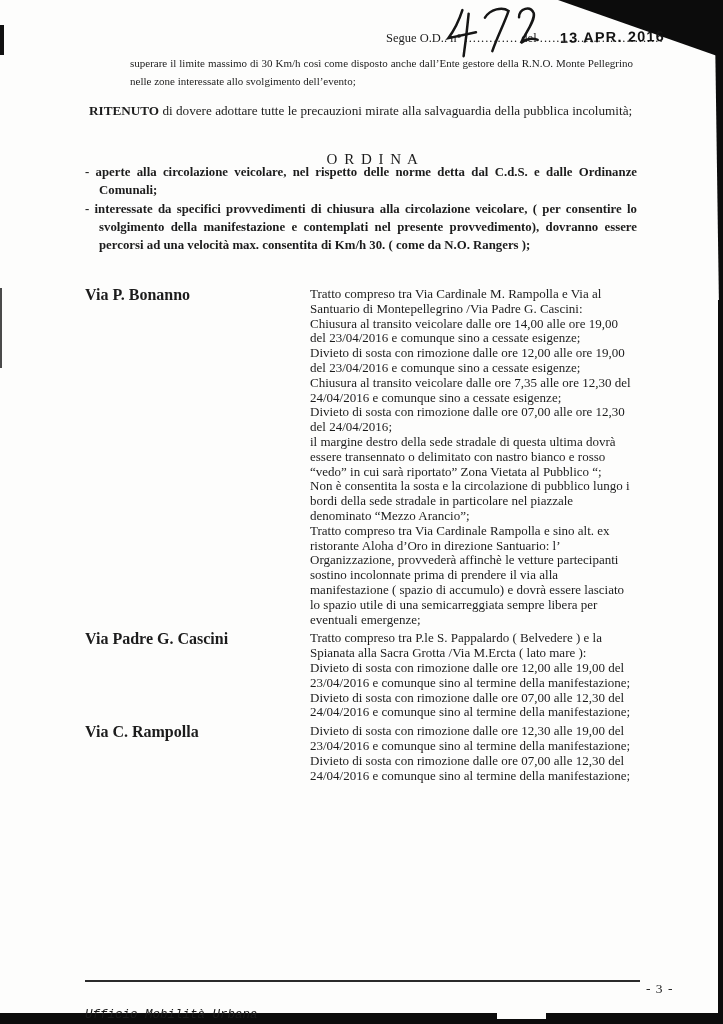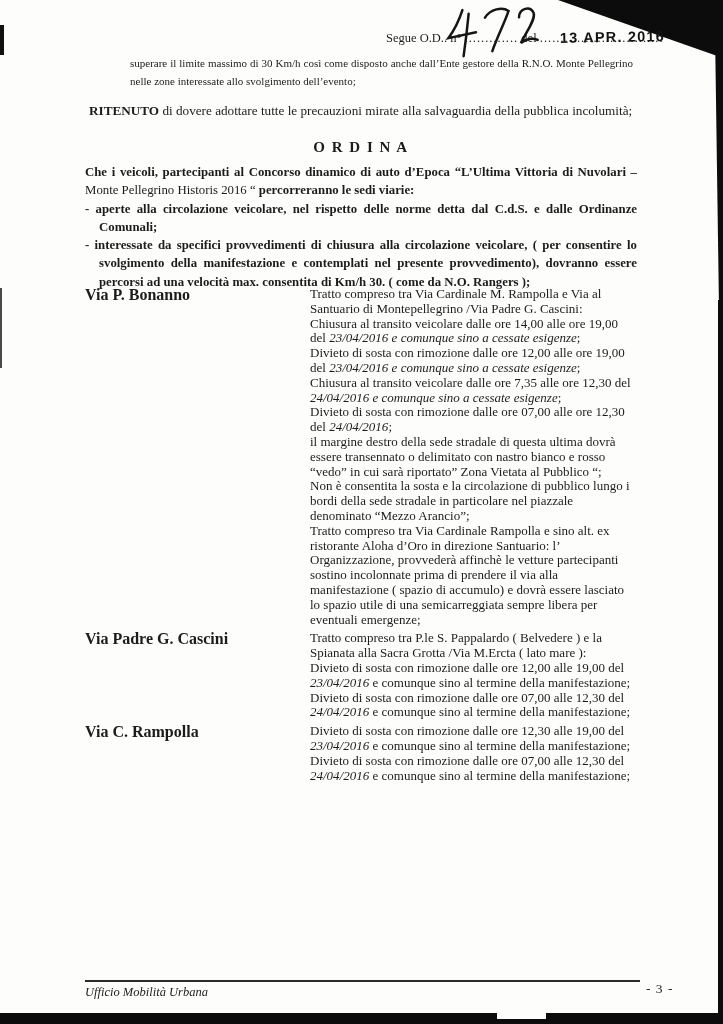--- a/index.html
+++ b/index.html
@@ -25,37 +25,37 @@
     font-weight:700;font-size:14.5px;letter-spacing:1.2px;color:#141414;white-space:nowrap;
     transform:rotate(-1deg);}
   .handwritten{position:absolute;top:4px;left:444px;transform:rotate(-4deg);}
   
   .premise{position:absolute;top:55px;left:130px;width:503px;margin:0;
     font-size:11px;line-height:17.5px;text-align:justify;}
   .ritenuto{position:absolute;top:98px;left:85px;width:552px;margin:4px;box-sizing:border-box;
     font-size:13.2px;line-height:17.5px;text-align:justify;
     padding-left:45px;text-indent:-45px;}
   .ritenuto .label{font-weight:700;}
-  .ordina-title{position:absolute;top:139px;left:85px;width:552px;margin:0;text-align:center;
-    font-weight:700;font-size:15px;letter-spacing:1.5px;}
+  .ordina-title{position:absolute;top:139px;left:85px;width:552px;margin:12px;text-align:center;
+    font-weight:400;font-size:15px;letter-spacing:1.5px;}
   .ordina-body{position:absolute;top:163px;left:85px;width:552px;
     font-size:12.8px;line-height:18.3px;}
   .ordina-body p{margin:0;text-align:justify;}
   .seg-b{font-weight:700;}
   .bullet{font-weight:700;padding-left:14px;text-indent:-14px;}
   
   .streets-section{position:absolute;top:287px;left:85px;width:552px;}
   .street-row{display:flex;margin-bottom:4px;}
   .street-name{flex:0 0 225px;font-weight:700;font-size:16px;line-height:16px;}
   .street-details{flex:1;font-size:13px;line-height:14.8px;}
   .entry{margin:0;}
-  .it{font-style:italic;}
+  .it{}
   
   .footer-rule{position:absolute;top:980px;left:85px;width:555px;height:0;border-top:2px solid #2b2b2b;}
-  .footer-office{position:absolute;top:985px;left:85px;font-style:italic;font-size:12.5px;}
+  .footer-office{position:absolute;top:1008px;left:85px;font-style:italic;font-size:12.5px;font-family:Liberation Mono, monospace;}
   .footer-page{position:absolute;top:981px;left:646px;font-size:13.5px;letter-spacing:1px;}
 </style>
 </head>
 <body>
 
 <div class="page">
 
   <div class="corner-tri"></div>
   <div class="right-strip-a"></div>
   <div class="right-strip-b"></div>
@@ -82,21 +82,20 @@
     </svg>
   </div>
 
   <p class="premise">superare il limite massimo di 30 Km/h così come disposto anche dall’Ente gestore della R.N.O. Monte Pellegrino nelle zone interessate allo svolgimento dell’evento;</p>
 
   <p class="ritenuto"><span class="label">RITENUTO</span><span> di dovere adottare tutte le precauzioni mirate alla salvaguardia della pubblica incolumità;</span></p>
 
   <p class="ordina-title">O R D I N A</p>
 
   <div class="ordina-body">
-    <p class="intro"><span class="seg-b">Che i veicoli, partecipanti al Concorso dinamico di auto d’Epoca “L’Ultima Vittoria di Nuvolari – </span><span>Monte Pellegrino Historis 2016 “ </span><span class="seg-b">percorreranno le sedi viarie:</span></p>
     <p class="bullet">- aperte alla circolazione veicolare, nel rispetto delle norme detta dal C.d.S. e dalle Ordinanze Comunali;</p>
     <p class="bullet">- interessate da specifici provvedimenti di chiusura alla circolazione veicolare, ( per consentire lo svolgimento della manifestazione e contemplati nel presente provvedimento), dovranno essere percorsi ad una velocità max. consentita di Km/h 30. ( come da N.O. Rangers );</p>
   </div>
 
   <div class="streets-section">
       <div class="street-row">
         <div class="street-name">Via P. Bonanno</div>
         <div class="street-details">
           <p class="entry"><span>Tratto compreso tra Via Cardinale M. Rampolla e Via al Santuario di Montepellegrino /Via Padre G. Cascini:</span></p>
           <p class="entry"><span>Chiusura al transito veicolare dalle ore 14,00 alle ore 19,00 del </span><span class="it">23/04/2016 e comunque sino a cessate esigenze</span><span>;</span></p>

